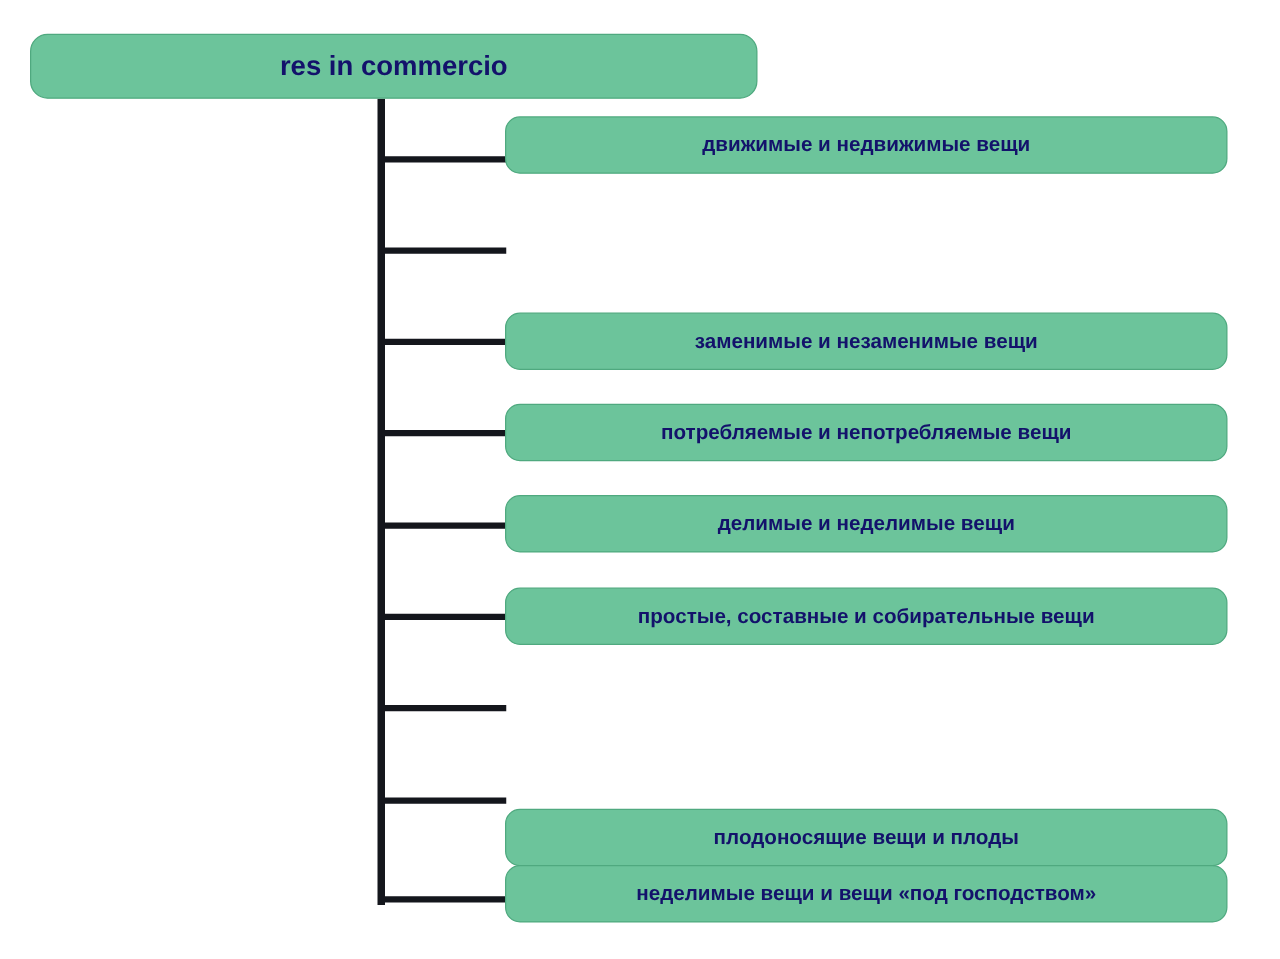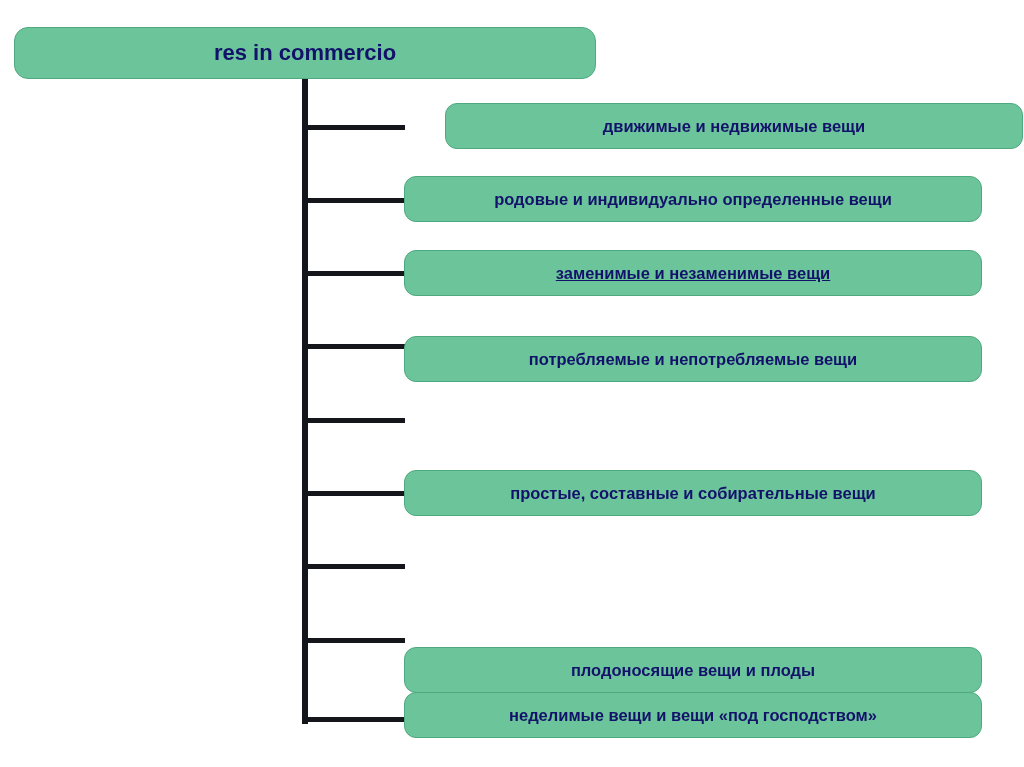--- a/index.html
+++ b/index.html
@@ -26,21 +26,21 @@
     color: #13126B;
     font-weight: bold;
     display: flex;
     align-items: center;
     justify-content: center;
     text-align: center;
     box-sizing: border-box;
     line-height: 1.15;
   }
   .root-node {
-    left: 14px;
+    left: 24px;
     top: 27px;
     width: 582px;
     height: 52px;
     font-size: 22px;
     border-radius: 14px;
   }
   .child-node {
     left: 404px;
     width: 578px;
     height: 46px;
@@ -72,21 +72,21 @@
   <div class="connector-branch" style="top:271px;"></div>
   <div class="connector-branch" style="top:344px;"></div>
   <div class="connector-branch" style="top:418px;"></div>
   <div class="connector-branch" style="top:491px;"></div>
   <div class="connector-branch" style="top:564px;"></div>
   <div class="connector-branch" style="top:638px;"></div>
   <div class="connector-branch" style="top:717px;"></div>
 
   <div class="node root-node">res in commercio</div>
 
-  <div class="node child-node" style="top:103px;margin-left:41px;">движимые и недвижимые вещи</div>
-  <div class="node child-node" style="top:176px;">родовые и индивидуально определенные вещи</div>
-  <div class="node child-node" style="top:250px;text-decoration:underline;">заменимые и незаменимые вещи</div>
-  <div class="node child-node" style="top:336px;">потребляемые и непотребляемые вещи</div>
+  <div class="node child-node" style="top:93px;">движимые и недвижимые вещи</div>
+  <div class="node child-node" style="top:250px;">заменимые и незаменимые вещи</div>
+  <div class="node child-node" style="top:323px;">потребляемые и непотребляемые вещи</div>
+  <div class="node child-node" style="top:396px;">делимые и неделимые вещи</div>
   <div class="node child-node" style="top:470px;">простые, составные и собирательные вещи</div>
   <div class="node child-node" style="top:617px;margin-top:30px;">плодоносящие вещи и плоды</div>
   <div class="node child-node" style="top:692px;">неделимые вещи и вещи «под господством»</div>
 
 </div>
 
 </body></html>

